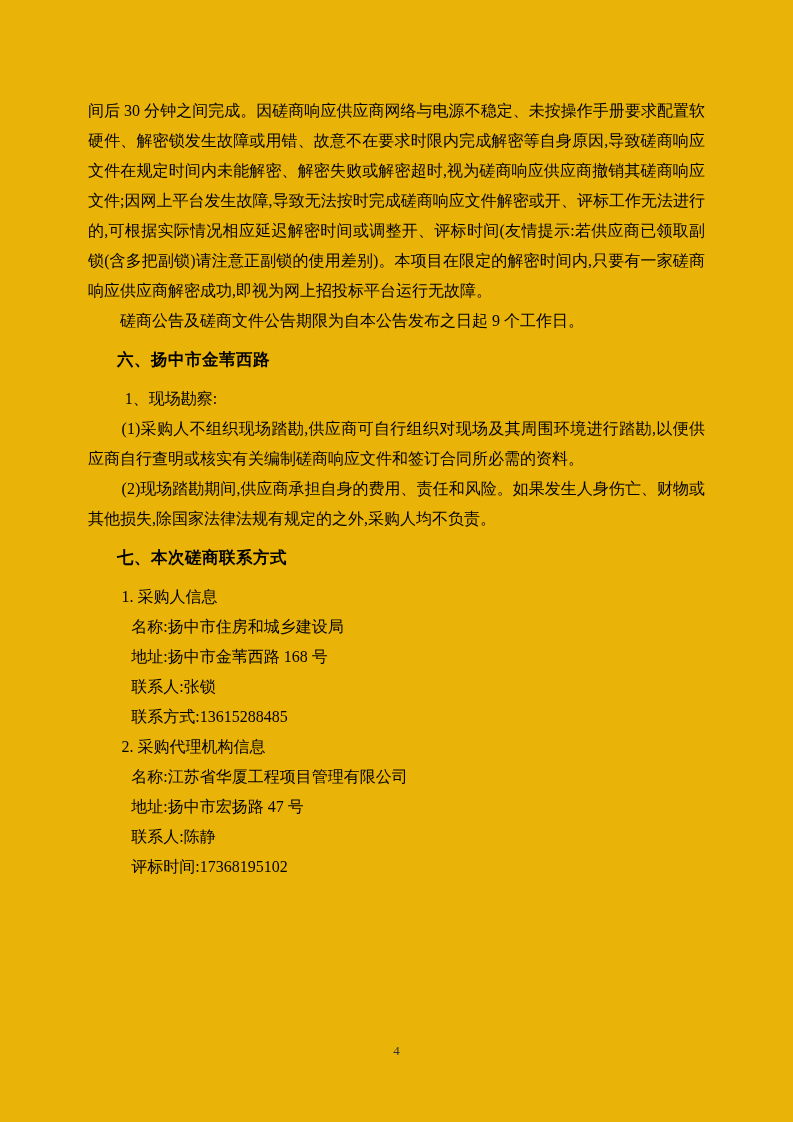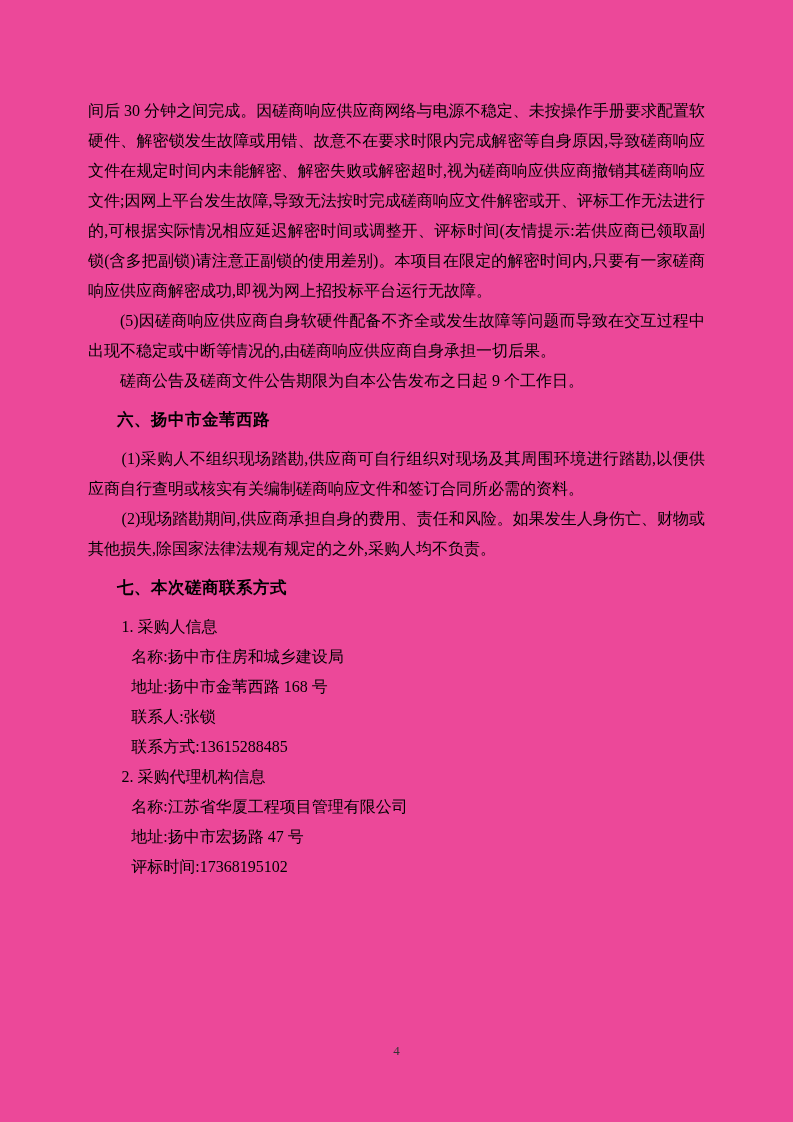--- a/index.html
+++ b/index.html
@@ -1,21 +1,21 @@
 <!DOCTYPE html>
 <html><head>
 <meta charset="utf-8">
 <style>
   html, body { margin: 0; padding: 0; background: #e8e8e8; }
   .page {
     position: relative;
     width: 793px;
     height: 1122px;
     margin: 0 auto;
-    background: #ec4899;
+    background: #eab308;
     font-family: "Liberation Serif", "DejaVu Serif", serif;
     color: #000000;
     overflow: hidden;
   }
   .content {
     position: absolute;
     left: 88px;
     right: 88px;
     top: 96px;
   }
@@ -54,37 +54,38 @@
   }
 </style>
 </head>
 <body>
 
 <div class="page">
   <div class="content">
 
     <p class="para">间后 30 分钟之间完成。因磋商响应供应商网络与电源不稳定、未按操作手册要求配置软硬件、解密锁发生故障或用错、故意不在要求时限内完成解密等自身原因,导致磋商响应文件在规定时间内未能解密、解密失败或解密超时,视为磋商响应供应商撤销其磋商响应文件;因网上平台发生故障,导致无法按时完成磋商响应文件解密或开、评标工作无法进行的,可根据实际情况相应延迟解密时间或调整开、评标时间(友情提示:若供应商已领取副锁(含多把副锁)请注意正副锁的使用差别)。本项目在限定的解密时间内,只要有一家磋商响应供应商解密成功,即视为网上招投标平台运行无故障。</p>
 
-    <p class="para indent-2">(5)因磋商响应供应商自身软硬件配备不齐全或发生故障等问题而导致在交互过程中出现不稳定或中断等情况的,由磋商响应供应商自身承担一切后果。</p>
 
     <p class="para indent-2">磋商公告及磋商文件公告期限为自本公告发布之日起 9 个工作日。</p>
 
     <div class="heading">六、扬中市金苇西路</div>
+    <p class="para indent-23">1、现场勘察:</p>
     <p class="para indent-21">(1)采购人不组织现场踏勘,供应商可自行组织对现场及其周围环境进行踏勘,以便供应商自行查明或核实有关编制磋商响应文件和签订合同所必需的资料。</p>
     <p class="para indent-21">(2)现场踏勘期间,供应商承担自身的费用、责任和风险。如果发生人身伤亡、财物或其他损失,除国家法律法规有规定的之外,采购人均不负责。</p>
 
     <div class="heading">七、本次磋商联系方式</div>
 
     <p class="contact-line indent-21">1. 采购人信息</p>
     <p class="contact-line indent-27">名称:扬中市住房和城乡建设局</p>
     <p class="contact-line indent-27">地址:扬中市金苇西路 168 号</p>
     <p class="contact-line indent-27">联系人:张锁</p>
     <p class="contact-line indent-27">联系方式:13615288485</p>
 
     <p class="contact-line indent-21">2. 采购代理机构信息</p>
     <p class="contact-line indent-27">名称:江苏省华厦工程项目管理有限公司</p>
     <p class="contact-line indent-27">地址:扬中市宏扬路 47 号</p>
+    <p class="contact-line indent-27">联系人:陈静</p>
     <p class="contact-line indent-27">评标时间:17368195102</p>
 
   </div>
 
   <div class="page-number">4</div>
 </div>
 
 </body></html>

